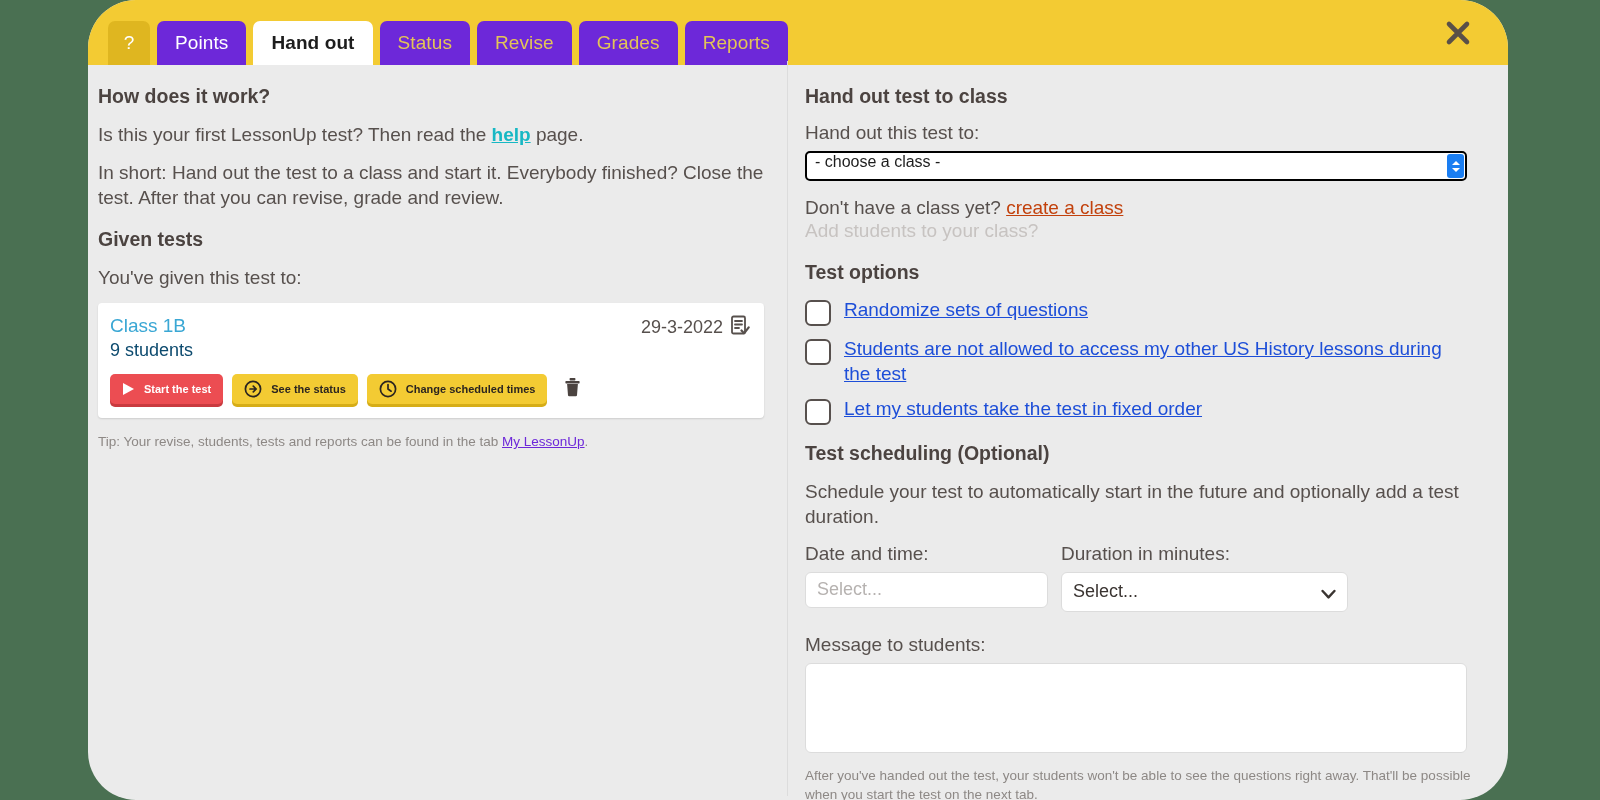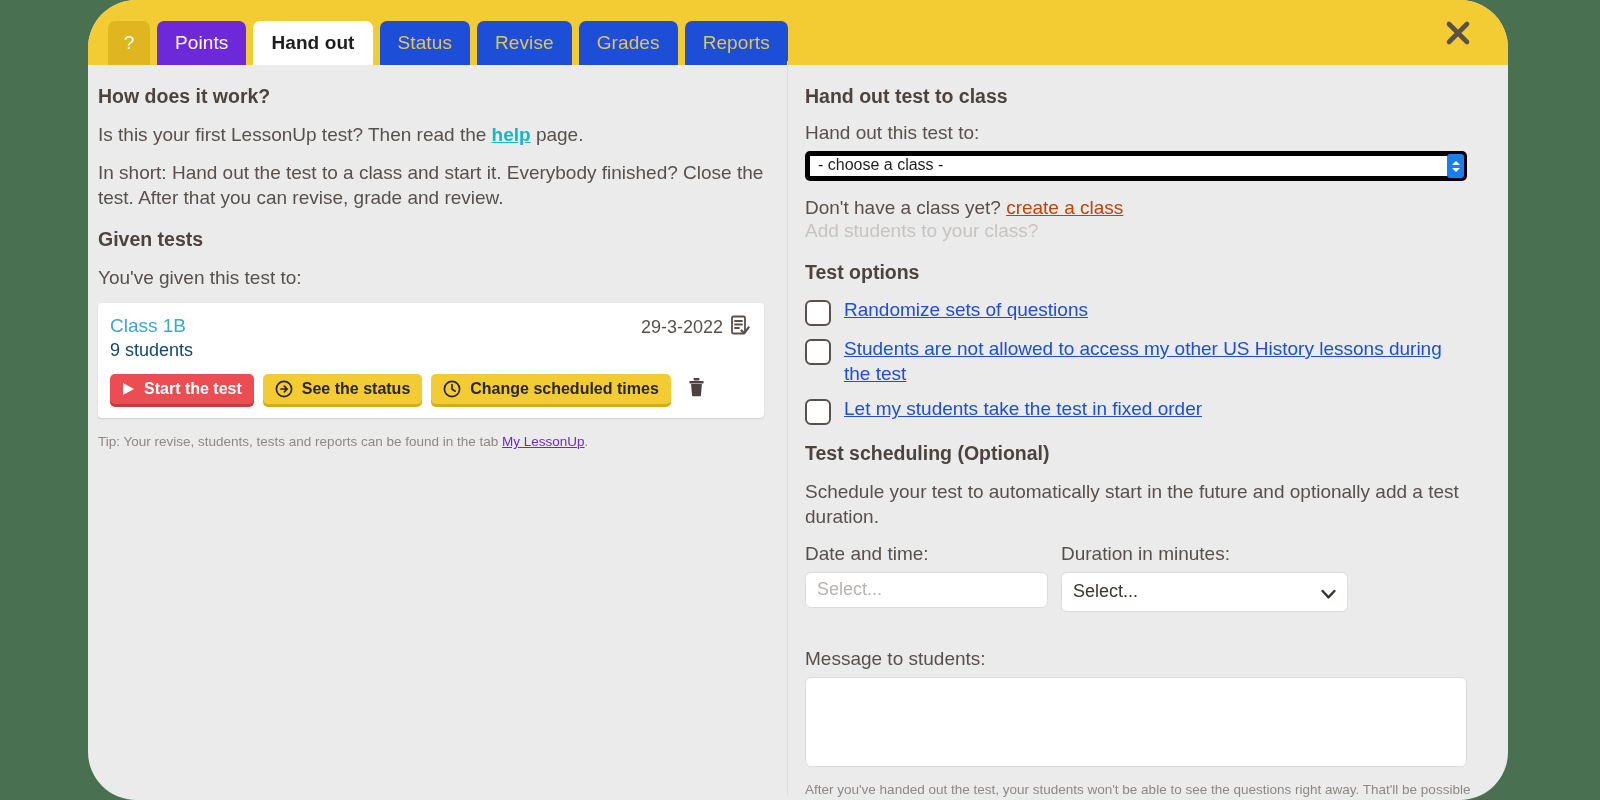--- a/index.html
+++ b/index.html
@@ -48,21 +48,21 @@
     justify-content: center;
     border-radius: 7px 7px 0 0;
     font-size: 19px;
     letter-spacing: .1px;
     cursor: pointer;
     white-space: nowrap;
   }
   .tab.help      { background:#dfb620; color:#fff; min-width:42px; padding:0 14px; font-size:19px; }
   .tab.filled    { background:#6d28d9; color:#ffffff; }
   .tab.active    { background:#ffffff; color:#1d1d1d; font-weight:bold; }
-  .tab.disabled  { background:#1d4ed8; color:#e3c556; }
+  .tab.disabled  { background:#6d28d9; color:#e3c556; }
 
   #close-btn {
     position: absolute;
     right: 33px; top: 16px;
     width: 34px; height: 34px;
     cursor: pointer;
   }
   #close-btn svg { display:block; }
 
   
@@ -126,21 +126,21 @@
 
   .btn-row { display:flex; align-items:center; gap:9px; margin-top:13px; }
   .btn {
     display: inline-flex;
     align-items: center;
     gap: 9px;
     height: 30px;
     padding: 0 12px;
     border: none;
     border-radius: 5px;
-    font-size: 16px;
+    font-size: 11px;
     font-weight: bold;
     cursor: pointer;
     font-family: "Liberation Sans", sans-serif;
     line-height: 1;
   }
   .btn-red    { background:#ec4d52; color:#fff; box-shadow: 0 3px 0 #c93a3f; }
   .btn-yellow { background:#f3cb33; color:#2b2520; box-shadow: 0 3px 0 #d6ad17; }
   .btn svg { display:block; flex:none; }
   #trash-btn { margin-left:8px; cursor:pointer; display:block; }
 
@@ -158,21 +158,21 @@
     color: #57504d;
     margin-bottom: 7px;
   }
   .select-native {
     width: 662px;
     height: 30px;
     font-size: 16px;
     font-family: "Liberation Sans", sans-serif;
     color: #1d1d1d;
     background: #fff;
-    border: 5px solid #000000;
+    border: 2px solid #000000;
     border-radius: 5px;
     padding: 0 8px;
     position: relative;
   }
   #class-select-wrap { position:relative; width:662px; }
   #class-select-wrap .stepper {
     position:absolute; right:3px; top:3px;
     width:17px; height:24px;
     background:#1a7ef2;
     border-radius:3px;
@@ -419,19 +419,19 @@
             <div class="sel-input" style="display:flex;align-items:center;">Select...</div>
             <span class="chev">
               <svg width="15" height="11" viewBox="0 0 15 11" aria-hidden="true">
                 <path d="M1.6 2 L7.5 8.4 L13.4 2" fill="none" stroke="#3a3431" stroke-width="2.4" stroke-linecap="round" stroke-linejoin="round"></path>
               </svg>
             </span>
           </div>
         </div>
       </div>
 
-      <label class="field-label" style="margin-top:36px;">Message to students:</label>
+      <label class="field-label" style="margin-top:22px;">Message to students:</label>
       <textarea id="msg-area" style=""></textarea>
 
       <p class="footnote">After you've handed out the test, your students won't be able to see the questions right away. That'll be possible when you start the test on the next tab.</p>
     </div>
   </div>
 </div>
 
 </body></html>

